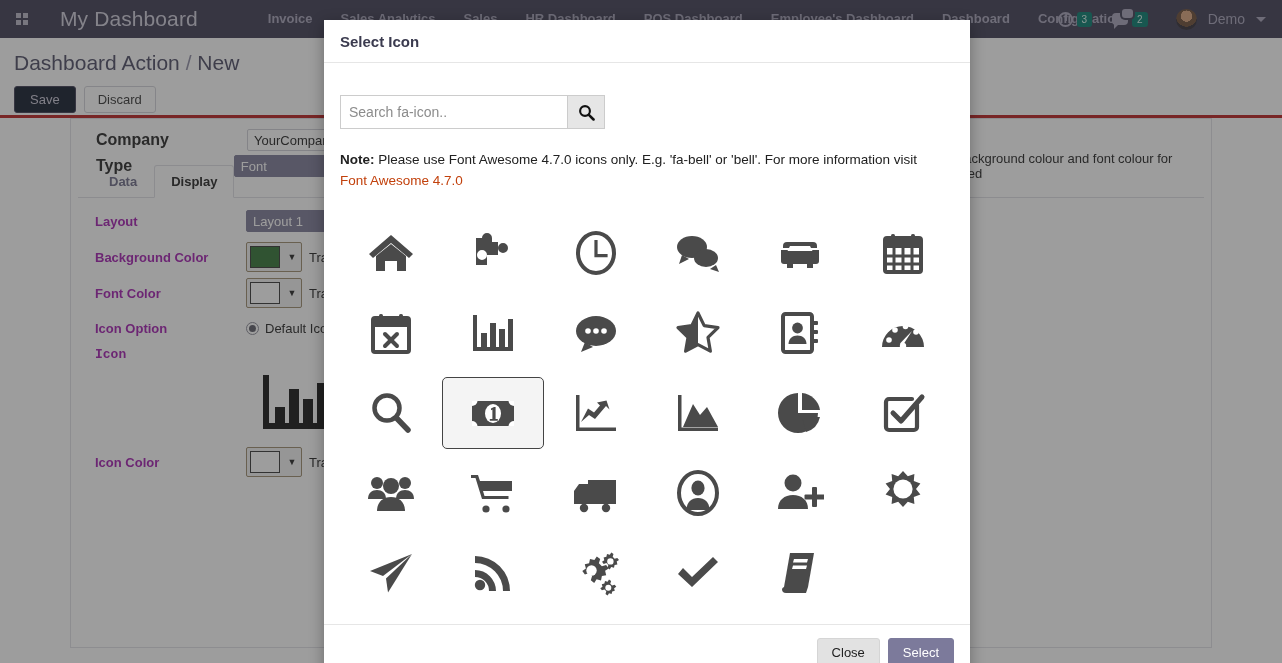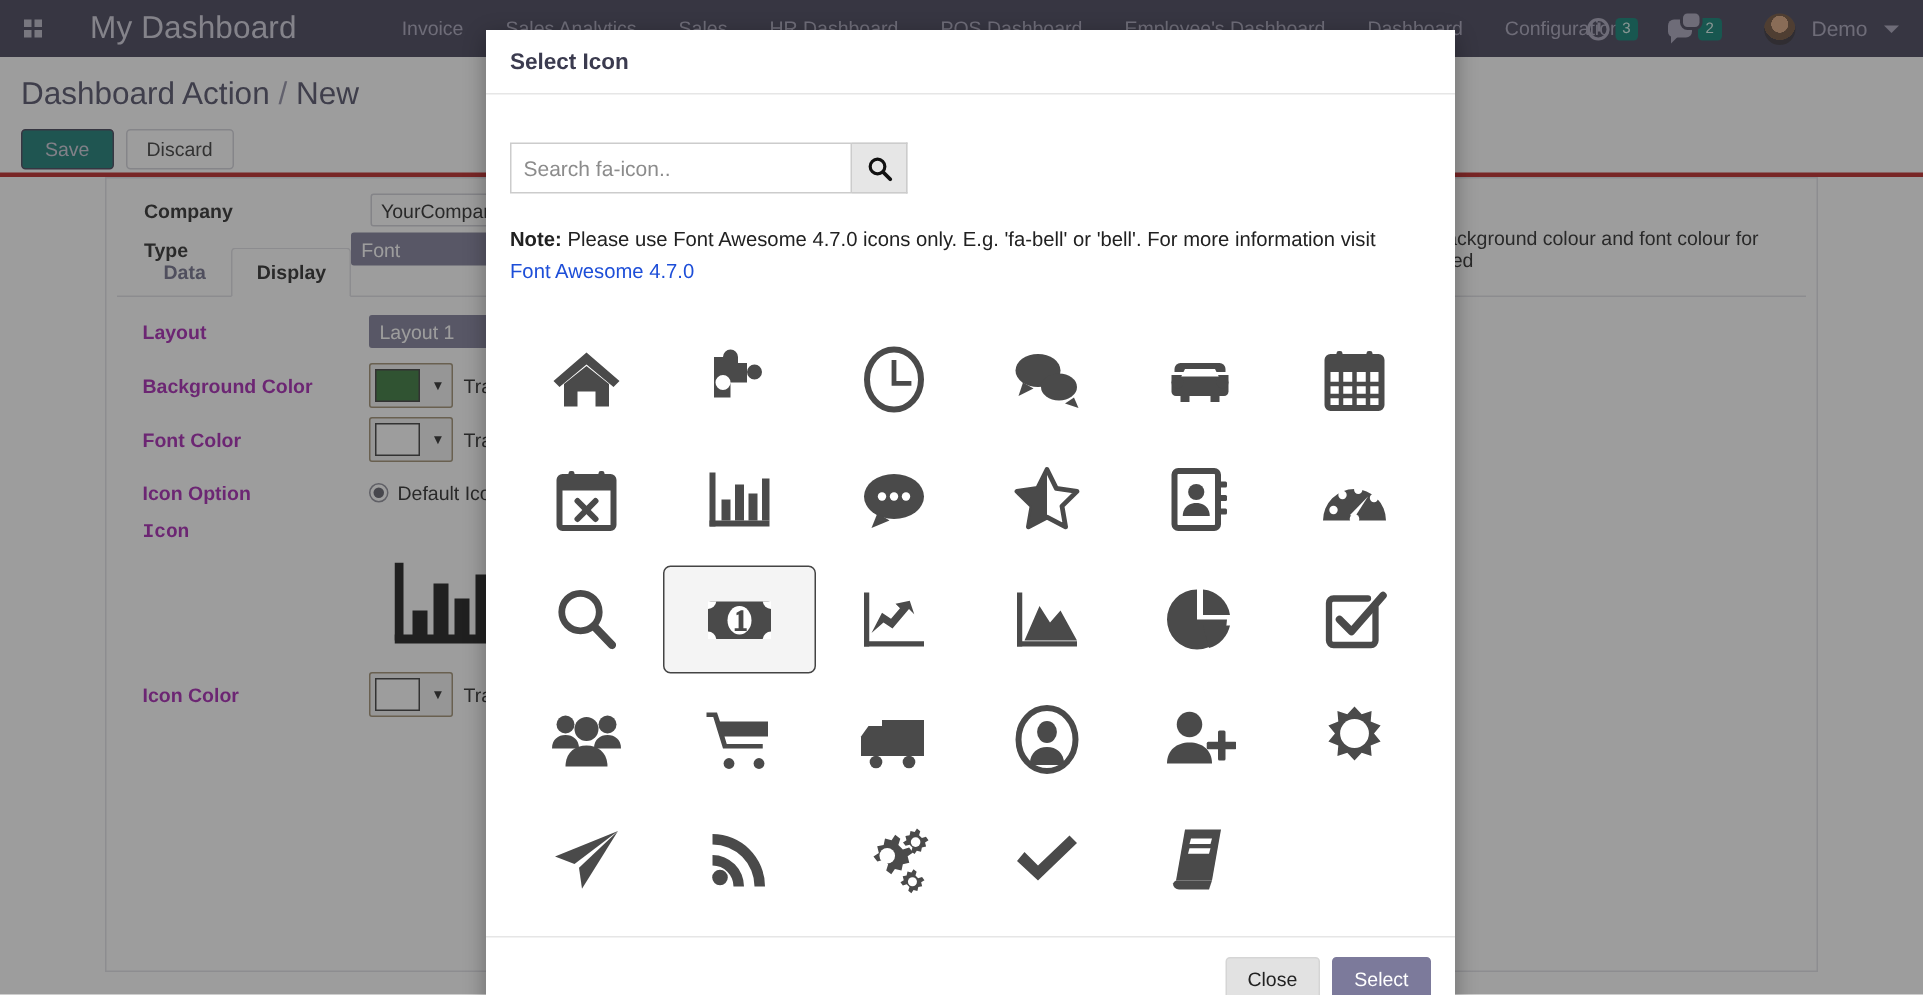--- a/index.html
+++ b/index.html
@@ -35,21 +35,21 @@
     gap: 2px;
   }
   .apps-grid-icon .g i { background: #b9b7c6; display: block; }
   .brand-title {
     color: #cfcddb; font-size: 21px; margin-left: 22px;
     white-space: nowrap; letter-spacing: .1px;
   }
   #menu-items { display: flex; align-items: center; margin-left: 56px; gap: 0px; }
   .menu-item {
     color: #a5a2b8; font-size: 13px; padding: 0 14px;
-    white-space: nowrap; cursor: pointer; line-height: 38px;
+    white-space: nowrap; cursor: pointer; line-height: 38px; font-weight: bold;
   }
   #topbar-right {
     position: absolute; right: 8px; top: 0; height: 38px;
     display: flex; align-items: center; gap: 4px;
   }
   .sysicon {
     display: flex; align-items: center; gap: 4px;
     padding: 0 8px; cursor: pointer;
   }
   .clock-glyph {
@@ -94,37 +94,37 @@
     position: absolute; left: 0; top: 38px; width: 1282px; height: 80px;
     background: #ffffff; border-bottom: 3px solid #b91c1c;
   }
   .crumb {
     position: absolute; left: 14px; top: 13px;
     font-size: 21px; color: #4b4a63;
   }
   .crumb .sep { color: #8e8ca4; }
   .btns { position: absolute; left: 14px; top: 48px; display: flex; gap: 8px; }
   .btn-save {
-    background: #0f766e; color: #c9c7d6; border: 1px solid #3d3b52;
+    background: #0f172a; color: #c9c7d6; border: 1px solid #3d3b52;
     border-radius: 3px; font-size: 13px; padding: 5px 15px; cursor: pointer;
   }
   .btn-discard {
     background: #ffffff; color: #333; border: 1px solid #d2d2d9;
     border-radius: 3px; font-size: 13px; padding: 5px 13px; cursor: pointer;
   }
 
   
   #sheet {
     position: absolute; left: 70px; top: 118px;
     width: 1142px; height: 530px;
     background: #ffffff; border: 1px solid #e0e0e6;
   }
   .form-table { position: absolute; left: 8px; top: 8px; width: 1120px; }
   .fieldrow { display: flex; align-items: center; height: 26px; }
-  .flabel { width: 168px; font-size: 13px; font-weight: bold; color: #232323; padding-left: 17px; }
+  .flabel { width: 168px; font-size: 16px; font-weight: bold; color: #232323; padding-left: 17px; }
   .input-box {
     background: #fff; border: 1px solid #cfcfd6; border-radius: 2px;
     font-size: 13px; padding: 2px 6px; min-width: 120px; height: 22px;
     display: inline-flex; align-items: center; color: #212121;
   }
   .input-sel {
     background: #7c7a96; border: 1px solid #7c7a96; color: #ffffff;
     border-radius: 2px; font-size: 13px; padding: 2px 6px;
     height: 22px; display: inline-flex; align-items: center; min-width: 120px;
   }
@@ -204,21 +204,21 @@
   #search-button {
     width: 37px; height: 34px; border: 1px solid #cccccc; border-left: none;
     background: #e6e6e6; cursor: pointer;
     display: flex; align-items: center; justify-content: center;
   }
 
   .note {
     margin-top: 20px; font-size: 13.5px; color: #212121; line-height: 21px;
   }
   .note b { font-weight: bold; }
-  .note a { color: #1d4ed8; text-decoration: none; cursor: pointer; text-align: right; }
+  .note a { color: #c2410c; text-decoration: none; cursor: pointer; text-align: right; }
 
   #icon-grid {
     margin-top: 26px;
     display: grid;
     grid-template-columns: repeat(6, 1fr);
     row-gap: 8px;
     justify-items: center;
   }
   .icon-cell {
     width: 102px; height: 72px;

